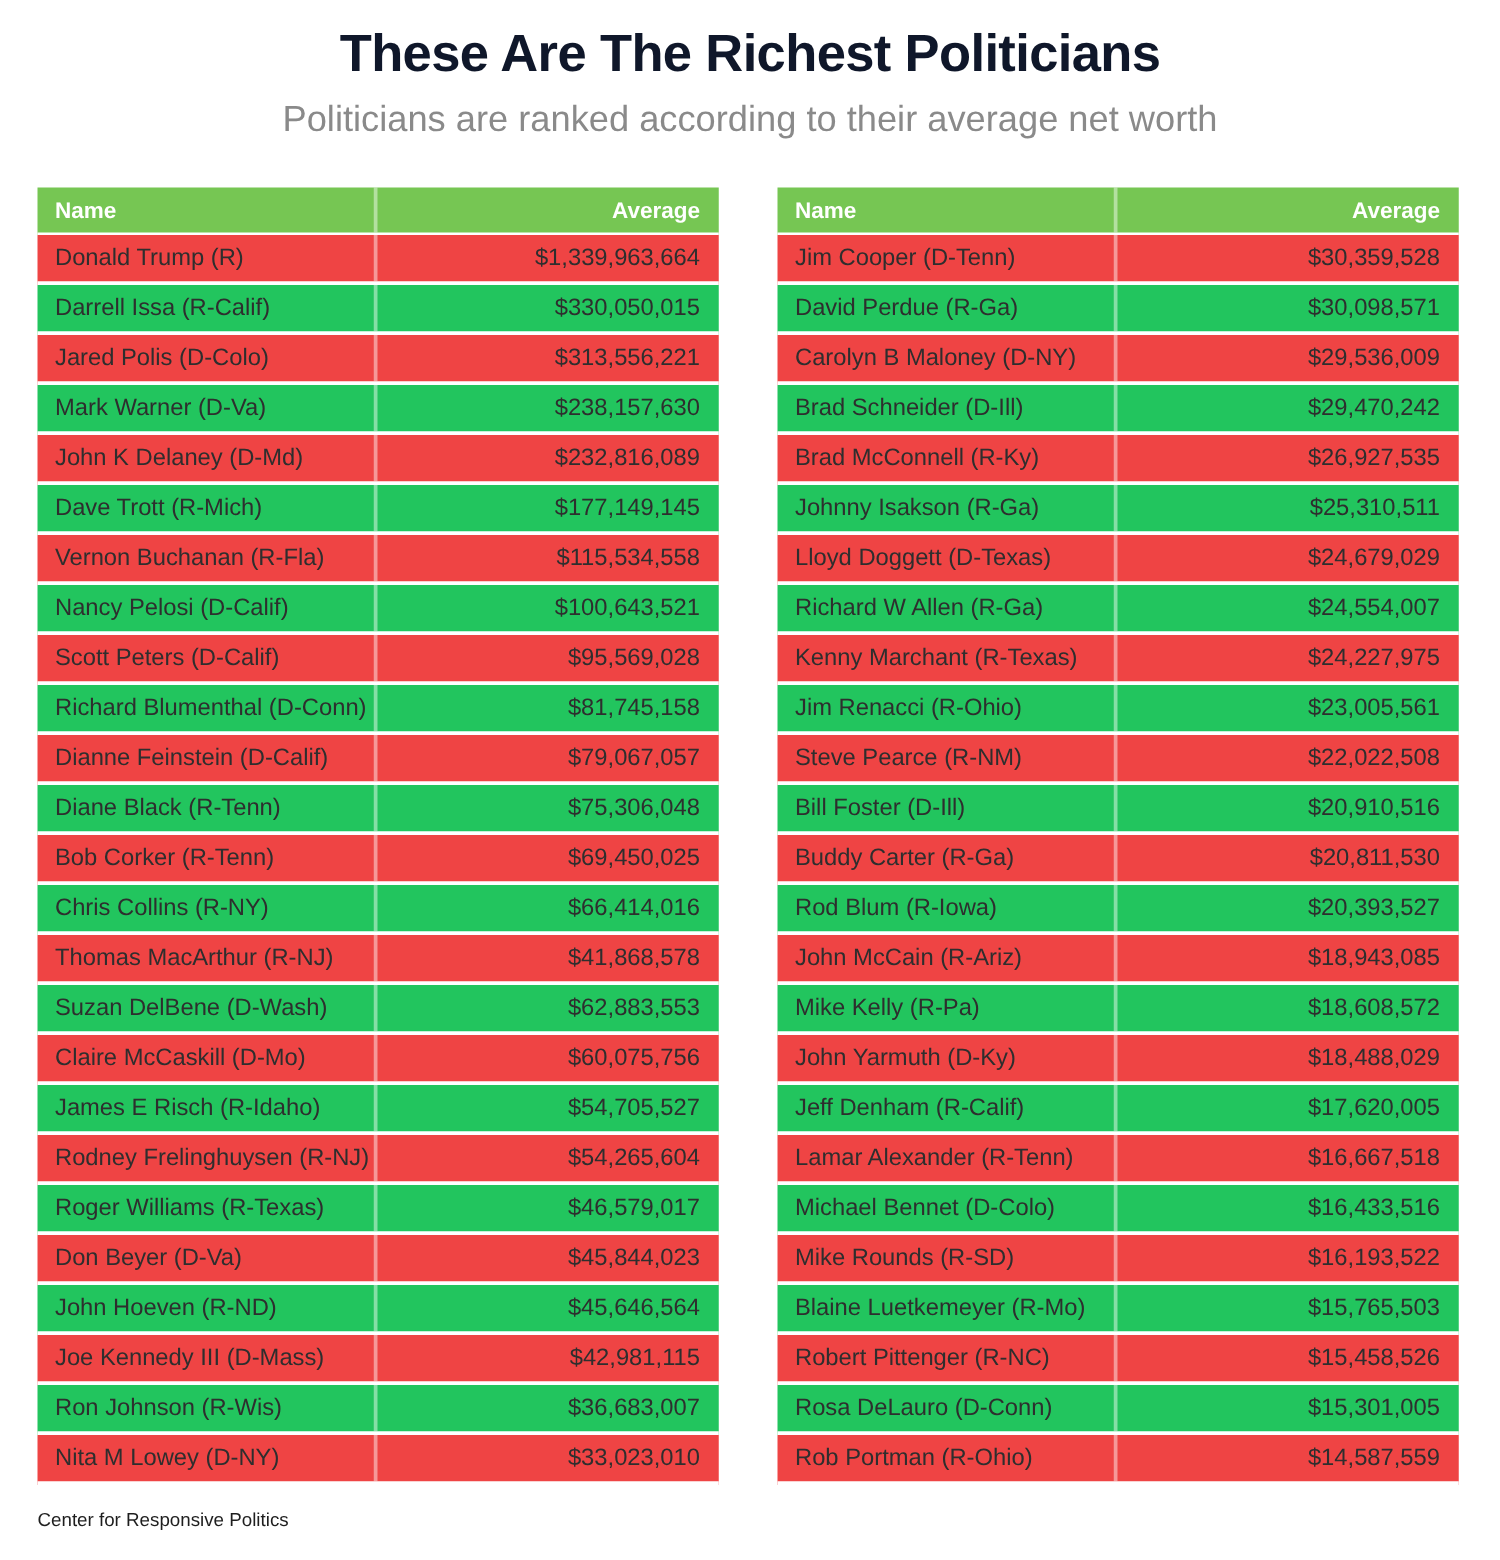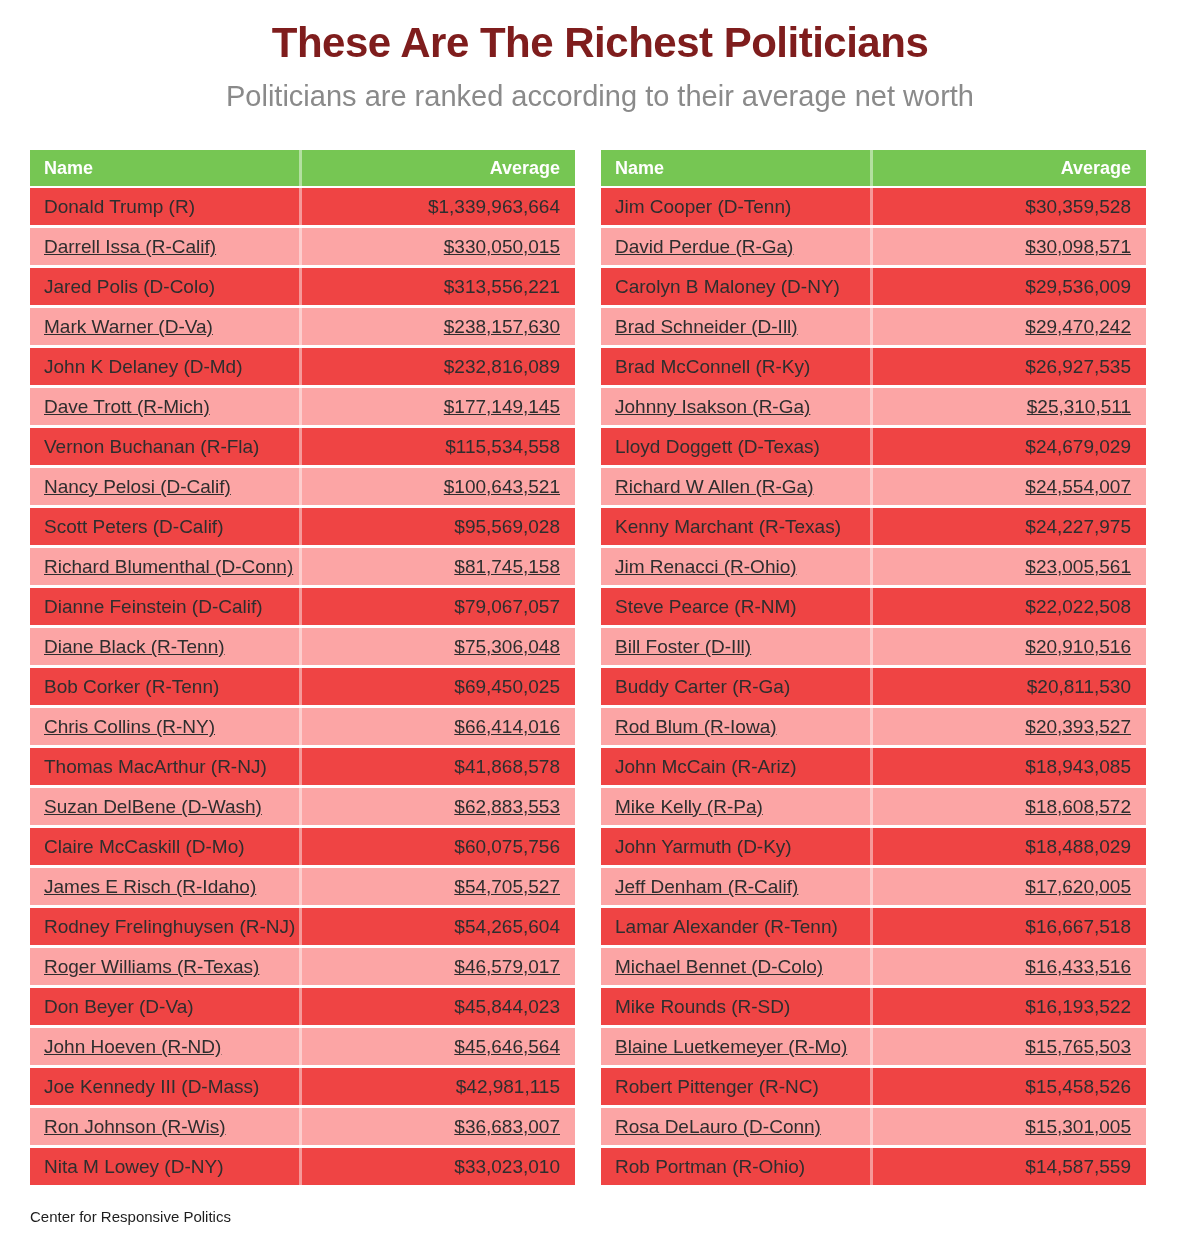--- a/index.html
+++ b/index.html
@@ -16,35 +16,35 @@
     background: #ffffff;
     overflow: hidden;
   }
   .title {
     margin: 0;
     padding-top: 16px;
     text-align: center;
     font-size: 42px;
     line-height: 54px;
     font-weight: bold;
-    color: #7f1d1d;
+    color: #0f172a;
     letter-spacing: -0.5px;
   }
   .subtitle {
     margin: 6px 0 0 0;
     text-align: center;
     font-size: 29px;
     line-height: 40px;
     font-weight: normal;
     color: #8a8a8a;
   }
   .tables-wrap {
     display: flex;
     margin: 34px 27px 0 30px;
-    gap: 26px;
+    gap: 47px;
   }
   .table {
     width: 545px;
     flex: 0 0 545px;
   }
   .thead {
     display: flex;
     background: #76c653;
     height: 36px;
     border-bottom: 2px solid #ffffff;
@@ -70,21 +70,21 @@
   }
   .trow {
     display: flex;
     height: 37px;
     border-bottom: 3px solid #ffffff;
     font-size: 19px;
     color: #2e2e2e;
   }
   .trow .cell { line-height: 37px; }
   .trow.odd { background: #ef4444; }
-  .trow.even { background: #fca5a5; text-decoration: underline; }
+  .trow.even { background: #22c55e; }
   .source {
     margin: 20px 0 0 30px;
     font-size: 15px;
     color: #1e1e1e;
   }
 </style>
 </head>
 <body>
 
 <div class="page">

